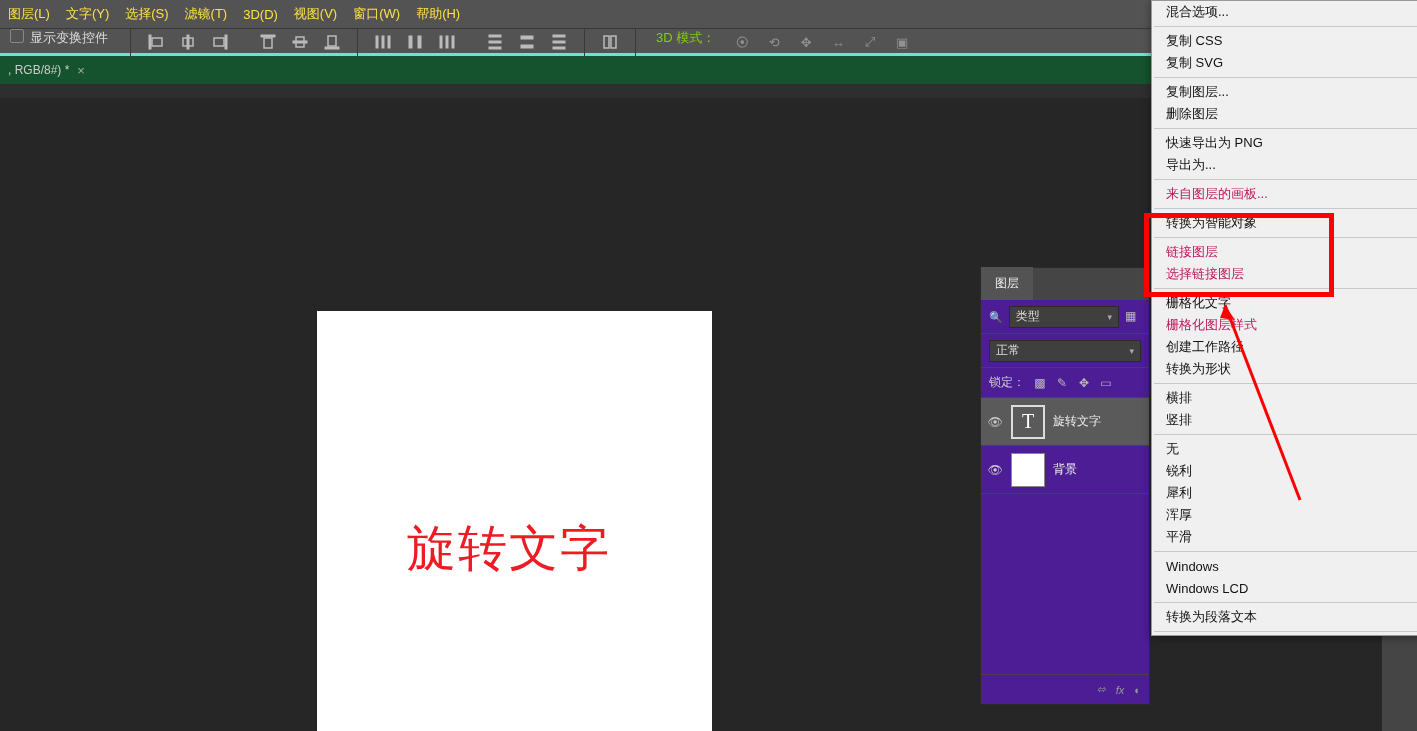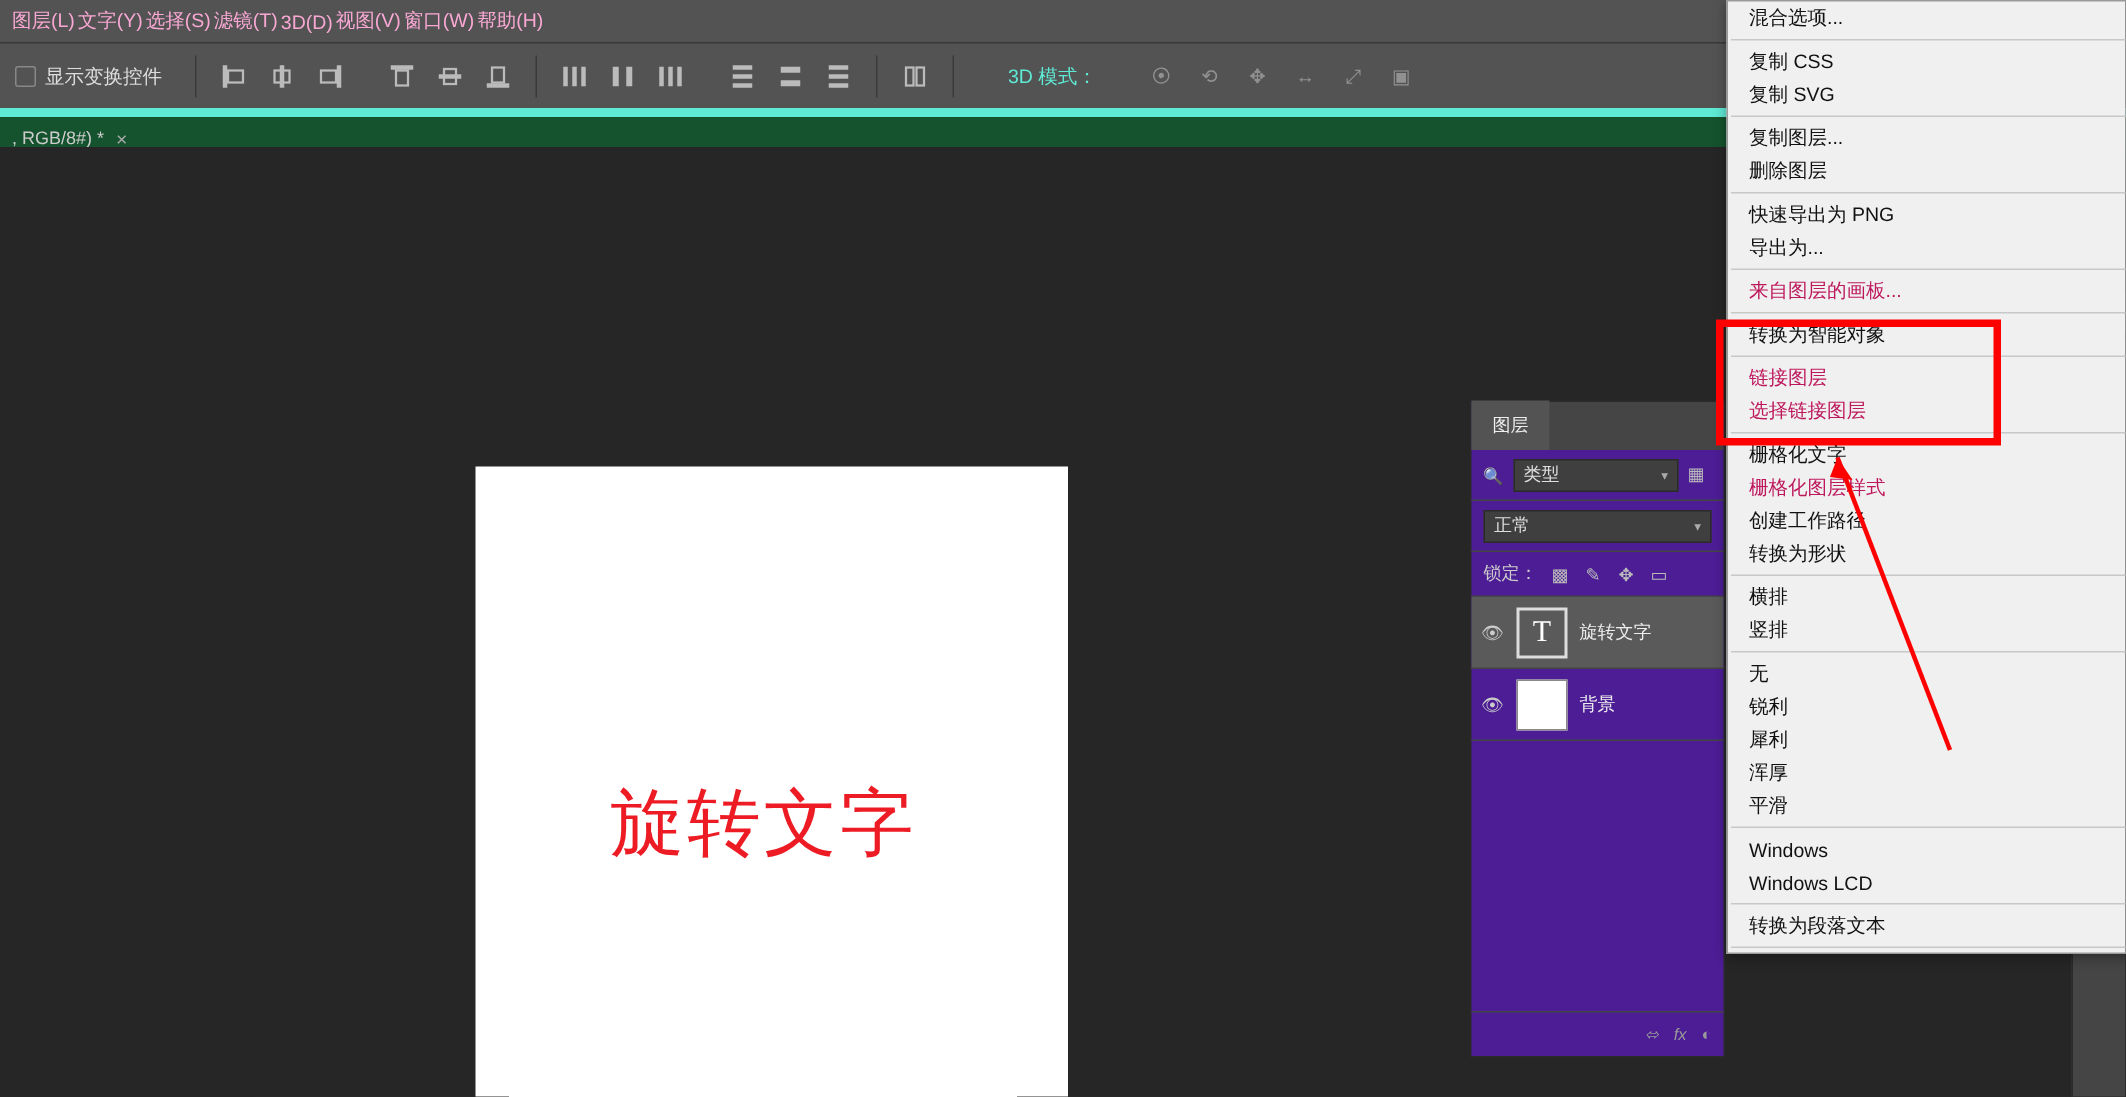--- a/index.html
+++ b/index.html
@@ -1,27 +1,27 @@
 <!DOCTYPE html>
 <html><head>
 <meta charset="utf-8">
 <style>
   * { margin: 0; padding: 0; box-sizing: border-box; font-family: "Microsoft YaHei", sans-serif; }
   body { background: #2e2e2e; width: 1417px; height: 731px; overflow: hidden; color: #ccc; font-size: 13px; position: relative; }
   
-  .menubar { height: 28px; display: flex; align-items: center; padding-left: 8px; gap: 2px; background: #535353; color: #f9a8d4; font-size: 13px; }
+  .menubar { height: 28px; display: flex; align-items: center; padding-left: 8px; gap: 16px; background: #535353; color: #fde047; font-size: 13px; }
   .menubar span { cursor: default; }
   
-  .toolbar { height: 50px; background: #535353; border-top: 1px solid #383838; border-bottom: 6px solid #5eead4; display: flex; align-items: center; padding-left: 10px; gap: 6px; }
+  .toolbar { height: 28px; background: #535353; border-top: 1px solid #383838; border-bottom: 3px solid #5eead4; display: flex; padding-left: 10px; gap: 6px; }
   .cb { width: 14px; height: 14px; border: 1px solid #888; border-radius: 2px; }
   .tb-label { font-size: 13px; color: #ddd; margin-right: 10px; }
   .tb-sep { width: 1px; height: 28px; background: #3a3a3a; margin: 0 6px; }
   .tb-btn { width: 26px; height: 26px; display: flex; align-items: center; justify-content: center; color: #bbb; }
   .tb-btn svg { width: 16px; height: 16px; stroke: #bbb; fill: #bbb; }
-  .mode-label { font-size: 13px; color: #5eead4; margin: 0 24px; }
+  .mode-label { font-size: 13px; color: #84cc16; margin: 0 8px; }
   
   .tabbar { height: 28px; background: #14532d; display: flex; align-items: center; padding-left: 8px; color: #ccc; font-size: 12px; }
   .tabbar .tab { display: flex; align-items: center; gap: 8px; }
   .close-x { font-size: 13px; color: #aaa; }
   
   .workarea { position: absolute; top: 98px; left: 0; right: 0; bottom: 0; background: #262626; }
   .canvas { position: absolute; left: 317px; top: 213px; width: 395px; height: 518px; background: #fff; }
   .canvas-text { position: absolute; left: 90px; top: 205px; font-family: "SimSun","NSimSun",serif; font-size: 49px; color: #ed1c24; letter-spacing: 2px; }
   
   

